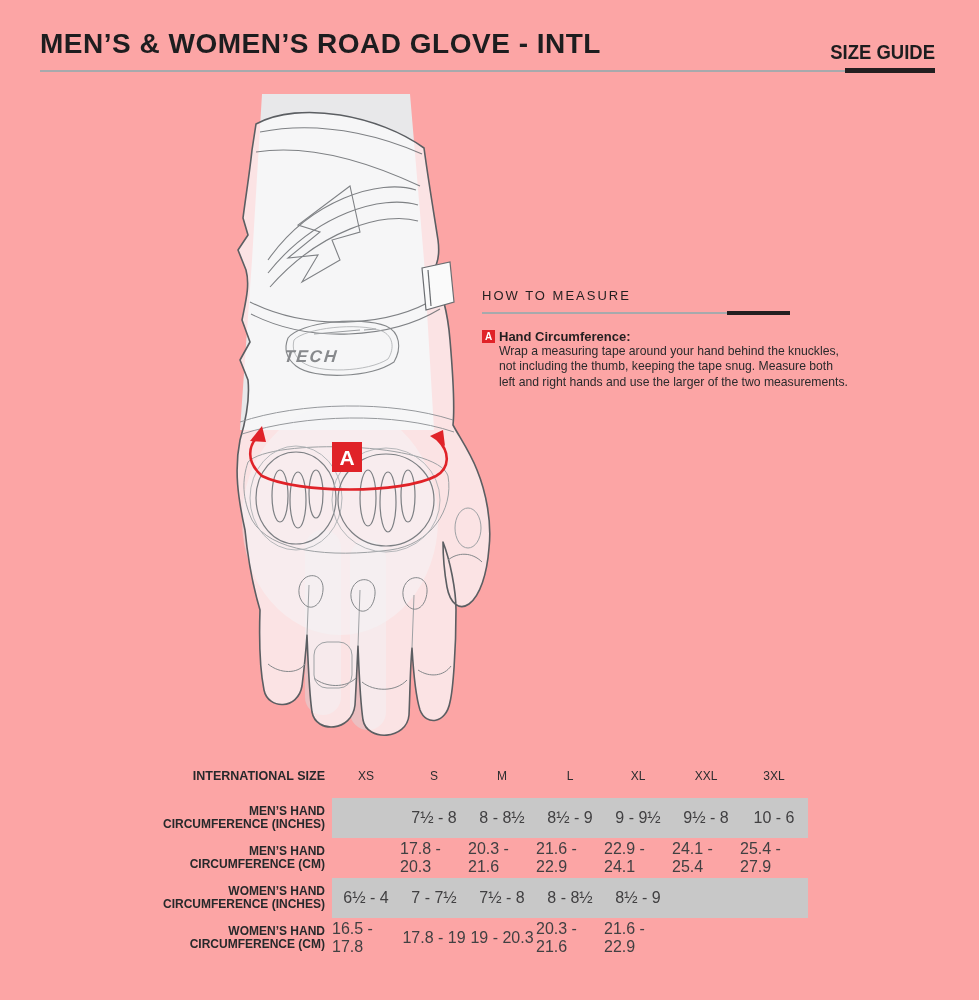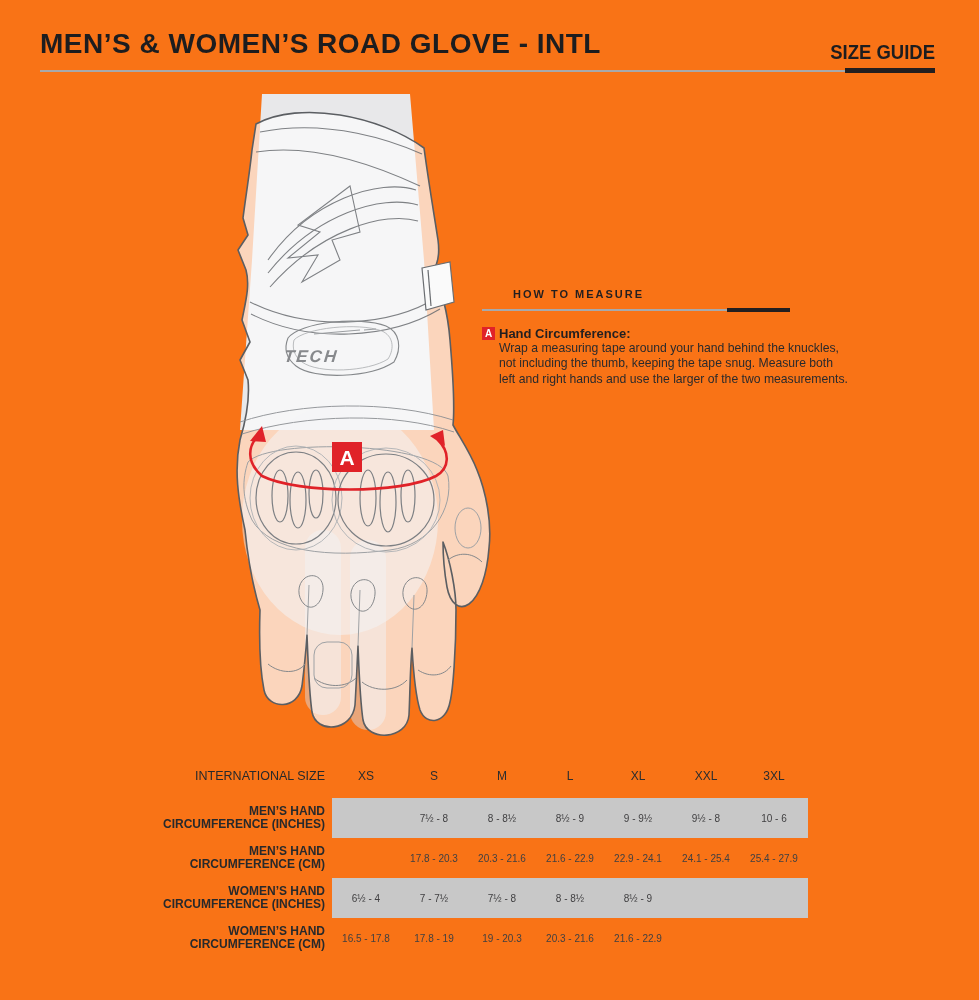--- a/index.html
+++ b/index.html
@@ -1,52 +1,52 @@
 <!DOCTYPE html>
 <html><head>
 <meta charset="utf-8">
 <style>
   html,body{margin:0;padding:0;background:#fff;}
-  .page{position:relative;width:979px;height:1000px;background:#f97316;overflow:hidden;
+  .page{position:relative;width:979px;height:1000px;background:#fca5a5;overflow:hidden;
         font-family:"Liberation Sans",sans-serif;color:#231f20;}
 
   
   .page-title{position:absolute;left:40px;top:28px;font-size:28px;font-weight:bold;
               letter-spacing:.5px;color:#1d1d1f;white-space:nowrap;}
   .size-guide{position:absolute;right:44px;top:40px;font-size:21px;font-weight:bold;
               letter-spacing:0;transform:scaleX(.88);transform-origin:right center;color:#1d1d1f;}
   .header-rule{position:absolute;left:40px;top:70px;width:895px;height:2px;background:#a7a9ac;}
   .header-rule-black{position:absolute;left:845px;top:68px;width:90px;height:5px;background:#231f20;}
 
   
   .htm{position:absolute;left:482px;top:288px;width:320px;}
-  .htm-title{font-size:11px;font-weight:bold;letter-spacing:2px;color:#231f20;margin-left:31px;}
+  .htm-title{font-size:13px;font-weight:normal;letter-spacing:2px;color:#231f20;}
   .htm-rule{position:relative;margin-top:8px;width:308px;height:4px;}
   .htm-rule .gray{position:absolute;left:0;top:1px;width:308px;height:2px;background:#a7a9ac;}
   .htm-rule .black{position:absolute;left:245px;top:0;width:63px;height:4px;background:#231f20;}
   .htm-item{display:flex;margin-top:14px;}
   .marker-badge{width:13px;height:13px;background:#e02228;color:#fff;font-size:10px;font-weight:bold;
                 display:flex;align-items:center;justify-content:center;flex:0 0 13px;margin-top:1px;}
   .htm-text{margin-left:4px;}
   .htm-item-title{font-size:13px;font-weight:bold;line-height:15px;color:#231f20;}
   .htm-line{font-size:12.2px;line-height:15.4px;color:#2a2a2c;white-space:nowrap;}
 
   
   .glove-wrap{position:absolute;left:210px;top:90px;width:290px;height:660px;}
 
   
   .size-table{position:absolute;left:0;top:758px;display:grid;
               grid-template-columns:332px repeat(7,68px);grid-auto-rows:40px;}
   .size-table .hdr-row{height:36px;}
-  .cell{display:flex;align-items:center;justify-content:center;font-size:10px;color:#414042;}
+  .cell{display:flex;align-items:center;justify-content:center;font-size:16px;color:#414042;}
   .cell.hdr{font-size:12px;color:#2b2d2f;}
   .label-cell{display:flex;flex-direction:column;align-items:flex-end;justify-content:center;
               padding-right:7px;box-sizing:border-box;text-align:right;}
   .label-cell .l1,.label-cell .l2{font-size:12px;font-weight:bold;line-height:13.5px;color:#27292b;}
-  .label-cell.single{font-weight:normal;font-size:12.5px;color:#27292b;}
+  .label-cell.single{font-weight:bold;font-size:12.5px;color:#27292b;}
   .shaded{background:#c8c8c8;}
 </style>
 </head>
 <body>
 
 <div class="page">
 
   <div class="page-title">MEN’S &amp; WOMEN’S ROAD GLOVE - INTL</div>
   <div class="size-guide">SIZE GUIDE</div>
   <div class="header-rule"></div>

